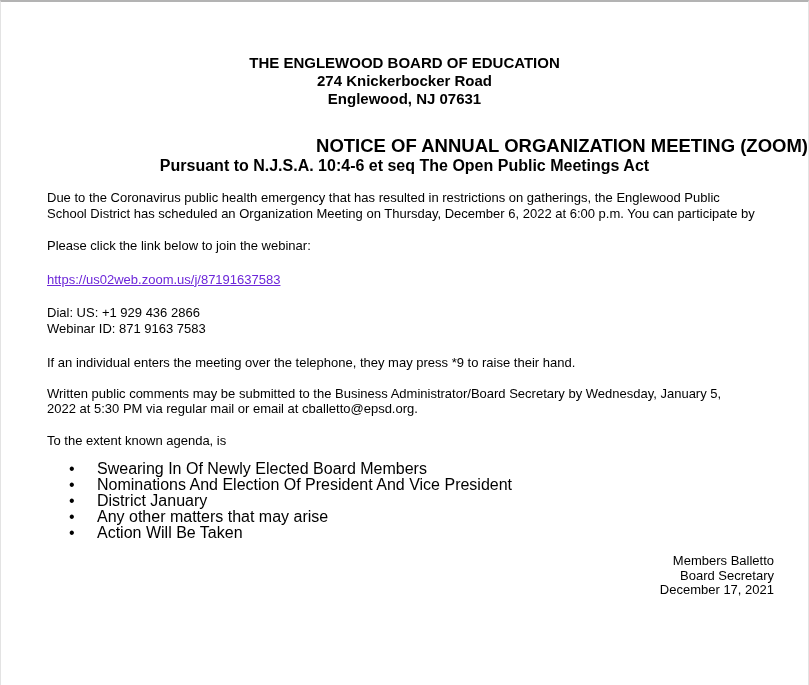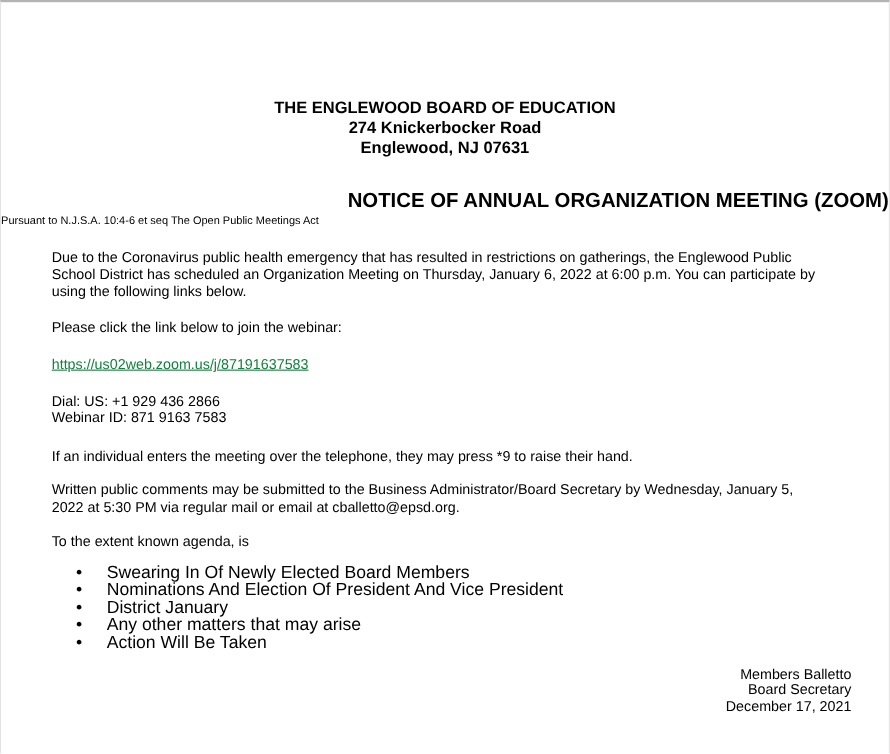--- a/index.html
+++ b/index.html
@@ -11,62 +11,62 @@
     color: #000000;
     overflow: hidden;
   }
   .doc {
     width: 809px;
     height: 685px;
     background: #ffffff;
     border-top: 2px solid #b3b3b3;
     border-left: 1px solid #e3e3e3;
     border-right: 1px solid #e3e3e3;
-    padding-top: 88px;
+    padding-top: 52px;
     overflow: hidden;
   }
   .header-block {
     text-align: center;
     font-weight: bold;
     font-size: 15px;
     line-height: 18px;
     white-space: nowrap;
   }
   .doc-title {
     margin-top: 28px;
     text-align: right;
     font-weight: bold;
     font-size: 18.5px;
     line-height: 20px;
     white-space: nowrap;
   }
   .doc-subtitle {
     margin-top: 2px;
-    text-align: left;
-    font-weight: normal;
-    font-size: 10px;
+    text-align: center;
+    font-weight: bold;
+    font-size: 16px;
     line-height: 15px;
     white-space: nowrap;
   }
   .body-text {
     font-size: 13px;
     line-height: 15.5px;
     margin-left: 46px;
     margin-right: 40px;
   }
   .line { white-space: nowrap; }
   .p-intro { margin-top: 17px; }
   .p-click { margin-top: 17px; }
   .p-link  { margin-top: 18px; }
   .p-tel   { margin-top: 18px; }
   .p-press9  { margin-top: 19px; }
   .p-written { margin-top: 15px; }
   .p-agenda-intro { margin-top: 16px; }
   .webinar-link {
-    color: #15803d;
+    color: #6d28d9;
     text-decoration: underline;
     cursor: pointer;
   }
   .agenda-list { margin-top: 13px; }
   .agenda-item {
     display: flex;
     margin-left: 64px;
     font-size: 16px;
     line-height: 16px;
   }
@@ -102,22 +102,21 @@
     <div>THE ENGLEWOOD BOARD OF EDUCATION</div>
     <div>274 Knickerbocker Road</div>
     <div>Englewood, NJ 07631</div>
   </div>
 
   <div class="doc-title">NOTICE OF ANNUAL ORGANIZATION MEETING (ZOOM)</div>
   <div class="doc-subtitle">Pursuant to N.J.S.A. 10:4-6 et seq The Open Public Meetings Act</div>
 
   <div class="body-text p-intro">
     <div class="line">Due to the Coronavirus public health emergency that has resulted in restrictions on gatherings, the Englewood Public</div>
-    <div class="line">School District has scheduled an Organization Meeting on Thursday, January 6, 2022 at 6:00 p.m. You can participate by</div>
-    <div class="line">using the following links below.</div>
+    <div class="line">School District has scheduled an Organization Meeting on Thursday, December 6, 2022 at 6:00 p.m. You can participate by</div>
   </div>
 
   <div class="body-text p-click line">Please click the link below to join the webinar:</div>
 
   <div class="body-text p-link line">
     <a class="webinar-link">https://us02web.zoom.us/j/87191637583</a>
   </div>
 
   <div class="body-text p-tel">
     <div class="line">Dial: US: +1 929 436 2866</div>

